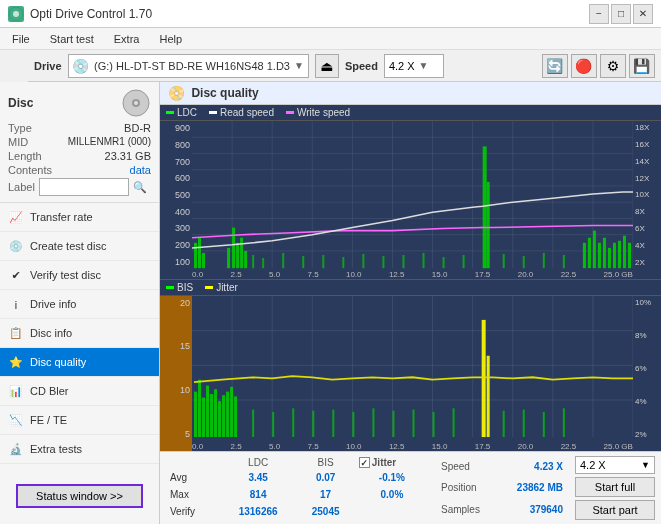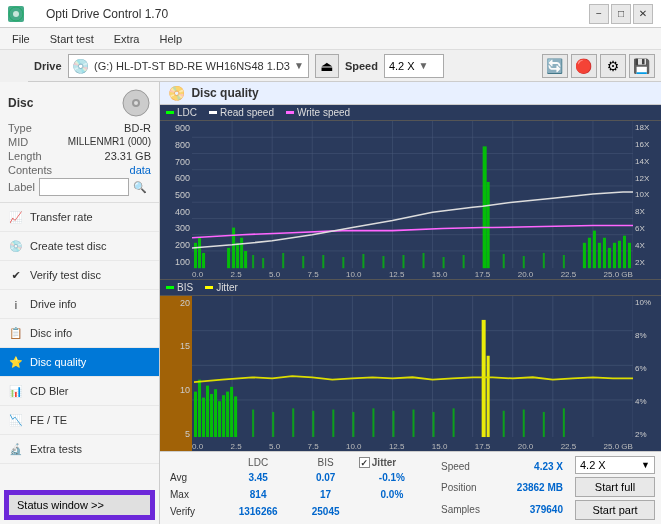--- a/index.html
+++ b/index.html
@@ -1,20 +1,20 @@
 <!DOCTYPE html>
 <html><head>
   <meta charset="utf-8">
   <style>
     * { margin: 0; padding: 0; box-sizing: border-box; }
     body { width: 661px; height: 524px; background: #f0f0f0; font-family: 'Segoe UI', Tahoma, Arial, sans-serif; font-size: 11px; overflow: hidden; }
 
     
     .title-bar { background: #fff; display: flex; align-items: center; justify-content: space-between; padding: 4px 8px; border-bottom: 1px solid #ccc; height: 28px; }
-    .title-bar-left { display: flex; align-items: center; gap: 22px; }
+    .title-bar-left { display: flex; align-items: center; gap: 6px; }
     .title-bar-icon { width: 16px; height: 16px; background: #4a8; border-radius: 2px; display: flex; align-items: center; justify-content: center; color: white; font-size: 9px; font-weight: bold; }
     .title-bar-text { font-size: 12px; color: #333; }
     .title-bar-controls { display: flex; gap: 2px; }
     .title-btn { width: 20px; height: 20px; border: 1px solid #bbb; background: #e8e8e8; cursor: pointer; display: flex; align-items: center; justify-content: center; font-size: 10px; color: #333; }
 
     
     .menu-bar { background: #f5f5f5; display: flex; align-items: center; padding: 2px 4px; border-bottom: 1px solid #ddd; height: 22px; gap: 4px; }
     .menu-item { padding: 2px 8px; cursor: pointer; font-size: 11px; color: #333; }
 
     
@@ -44,21 +44,21 @@
     .disc-info-value.blue { color: #0066cc; }
     .label-row { display: flex; align-items: center; gap: 4px; margin-top: 2px; }
     .label-input { border: 1px solid #aaa; background: white; height: 18px; width: 90px; font-size: 10px; padding: 0 2px; }
 
     
     .nav-items { flex: 1; overflow-y: auto; }
     .nav-item { display: flex; align-items: center; gap: 6px; padding: 6px 8px; cursor: pointer; font-size: 11px; color: #333; border-bottom: 1px solid #e8e8e8; }
     .nav-item.active { background: #0078d7; color: white; }
     .nav-item .nav-icon { width: 16px; height: 16px; display: flex; align-items: center; justify-content: center; flex-shrink: 0; }
 
-    .status-btn { margin: 4px; padding: 4px 8px; background: #e0e0e0; border: 5px solid #6d28d9; cursor: pointer; font-size: 11px; }
+    .status-btn { margin: 16px; padding: 4px 8px; background: #e0e0e0; border: 2px solid #6d28d9; cursor: pointer; font-size: 11px; text-align: center; }
 
     
     .chart-area { flex: 1; background: #fff; display: flex; flex-direction: column; overflow: hidden; }
     .chart-header { background: #e8f0ff; border-bottom: 1px solid #ccc; padding: 3px 8px; display: flex; align-items: center; gap: 6px; height: 24px; }
     .chart-title { font-weight: bold; color: #333; font-size: 12px; }
     .chart-icon { color: #0066cc; font-size: 14px; }
     .chart-legend { display: flex; gap: 12px; align-items: center; padding: 2px 6px; background: #2a3a5c; border-bottom: 1px solid #555; }
     .legend-item { display: flex; align-items: center; gap: 3px; font-size: 10px; color: #ddd; }
     .legend-dot { width: 8px; height: 3px; }
 

